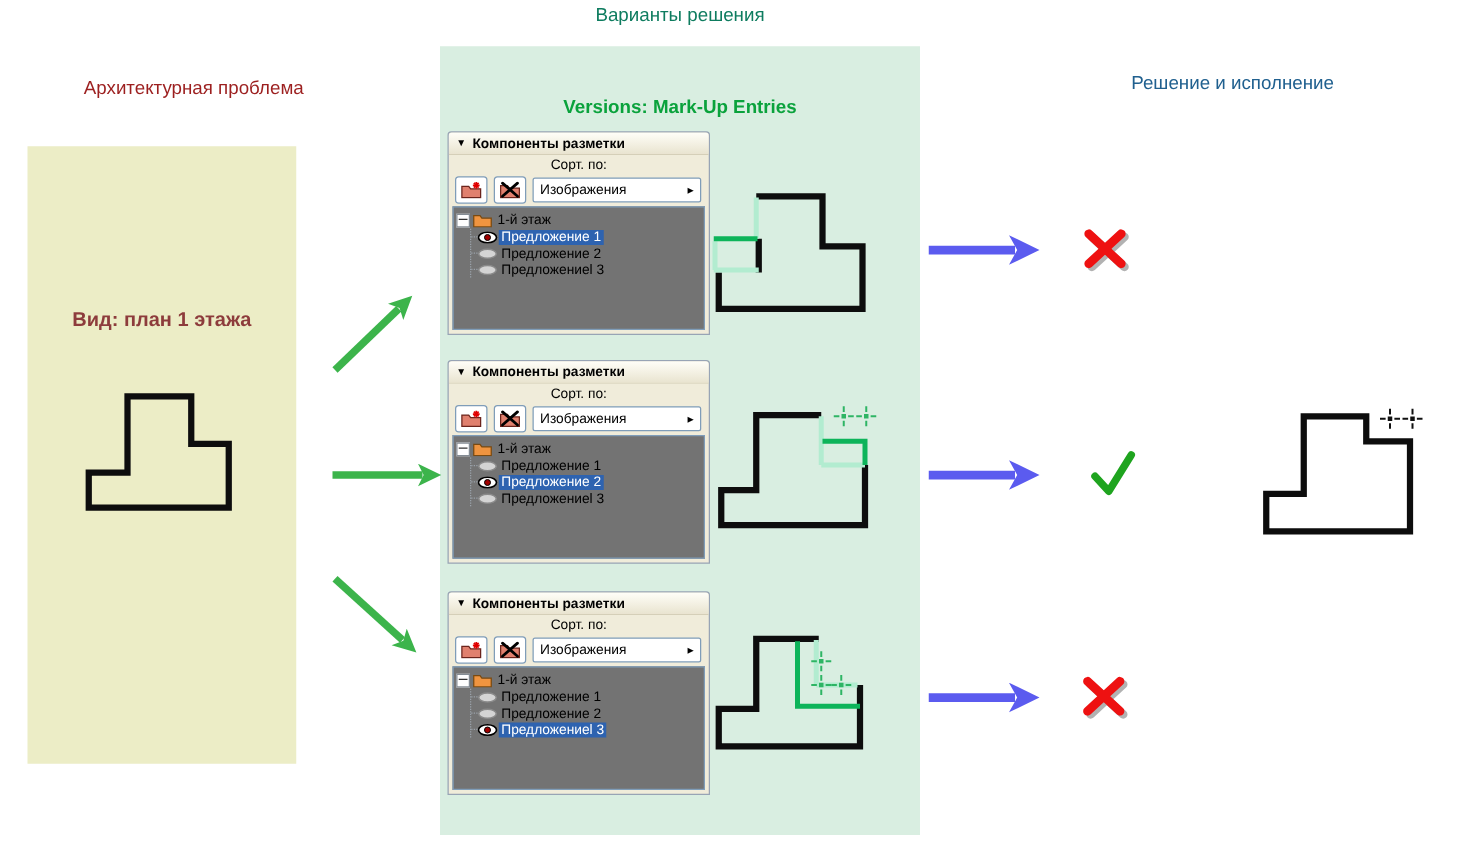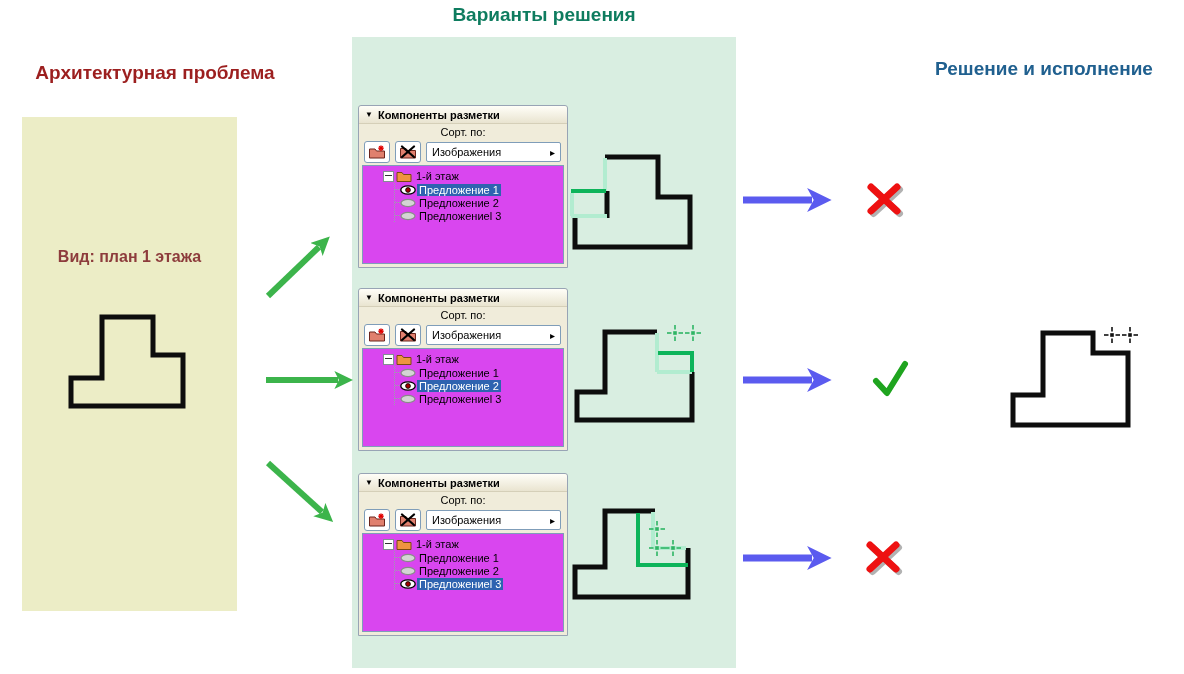--- a/index.html
+++ b/index.html
@@ -1,23 +1,23 @@
 <!DOCTYPE html>
 <html><head>
 <meta charset="utf-8">
 <style>
   html,body{margin:0;padding:0;background:#fff;}
   .canvas{position:relative;width:1184px;height:674px;background:#fff;
           font-family:"Liberation Sans",sans-serif;overflow:hidden;}
   .abs{position:absolute;}
   
-  .title{font-weight:bold;font-size:19px;white-space:nowrap;}
+  .title{font-weight:normal;font-size:15px;white-space:nowrap;}
   .title-solutions{left:352px;top:4px;width:384px;text-align:center;color:#0e7c5f;}
   .title-problem{left:5px;top:62px;width:300px;text-align:center;color:#9c1f1f;}
-  .title-decision{left:905px;top:58px;width:278px;text-align:center;color:#20608f;}
+  .title-decision{left:905px;top:58px;width:278px;text-align:left;color:#20608f;}
   .subtitle{left:352px;top:77px;width:384px;text-align:center;font-weight:bold;
             font-size:15px;color:#0aa23c;}
   
   .mint-bg{left:352px;top:37px;width:384px;height:631px;background:#d9eee1;}
   .problem-bg{left:22px;top:117px;width:215px;height:494px;background:#ecedc6;}
   .decision-bg{left:965px;top:117px;width:218px;height:492px;background:#c6e1f8;}
   .panel-caption{position:absolute;left:0;width:100%;text-align:center;
                  font-weight:bold;font-size:16px;white-space:nowrap;}
   .problem-caption{top:131px;color:#8d3c3c;}
   .decision-caption{top:133px;color:#1212cc;}
@@ -30,22 +30,22 @@
              display:flex;align-items:center;gap:5px;padding-left:6px;font-weight:bold;}
   .tri{font-size:8px;line-height:8px;}
   .sort-row{text-align:center;padding-top:2px;height:13px;}
   .toolbar{display:flex;align-items:center;gap:5px;padding:1px 6px 0 5px;height:24px;}
   .tb-btn{width:26px;height:22px;background:#fff;border:1px solid #7f9db9;border-radius:3px;
           display:flex;align-items:center;justify-content:center;padding:0;}
   .dropdown{flex:1;height:20px;background:#fff;border:1px solid #7f9db9;border-radius:2px;
             display:flex;align-items:center;padding:0 5px;box-sizing:border-box;}
   .dd-label{flex:1;}
   .dd-arrow{font-size:10px;}
-  .treebox{position:absolute;left:3px;right:3px;top:59px;bottom:3px;background:#d946ef;
-           border:1px solid #7f9db9;padding:3px 20px;box-sizing:border-box;overflow:hidden;}
+  .treebox{position:absolute;left:3px;right:3px;top:59px;bottom:3px;background:#737373;
+           border:1px solid #7f9db9;padding:3px 2px;box-sizing:border-box;overflow:hidden;}
   .trow{display:flex;align-items:center;height:14px;gap:2px;}
   .tchildren{margin-left:11px;border-left:1px dotted #9aa2aa;}
   .tchild{display:flex;align-items:center;height:13px;}
   .tchild::before{content:"";width:5px;border-top:1px dotted #9aa2aa;}
   .tlabel{padding:0 2px;white-space:nowrap;}
   .tlabel.sel{background:#2e63b0;color:#fff;}
   .expander{width:9px;height:9px;background:#fff;border:1px solid #848c94;
             position:relative;box-sizing:content-box;flex:none;}
   .expander::after{content:"";position:absolute;left:1px;right:1px;top:3px;border-top:1px solid #333;}
   svg{display:block;}
@@ -57,20 +57,21 @@
 <div class="canvas">
 
   <div class="abs mint-bg"></div>
   <div class="abs problem-bg">
     <div class="panel-caption problem-caption">Вид: план 1 этажа</div>
   </div>
 
   <div class="abs title title-solutions">Варианты решения</div>
   <div class="abs title title-problem">Архитектурная проблема</div>
   <div class="abs title title-decision">Решение и исполнение</div>
+  <div class="abs subtitle">Versions: Mark-Up Entries</div>
 
   <svg class="abs" style="left:60px;top:308px" width="130" height="105" viewBox="0 0 130 105">
     <path d="M42,9 H93 V47 H123 V98 H11 V70 H42 Z" fill="none" stroke="#0d0d0d" stroke-width="5"></path>
   </svg>
 
   <div class="xp" style="top:105px">
     <div class="xp-header">
       <span class="tri">▼</span>
       <span>Компоненты разметки</span>
     </div>

